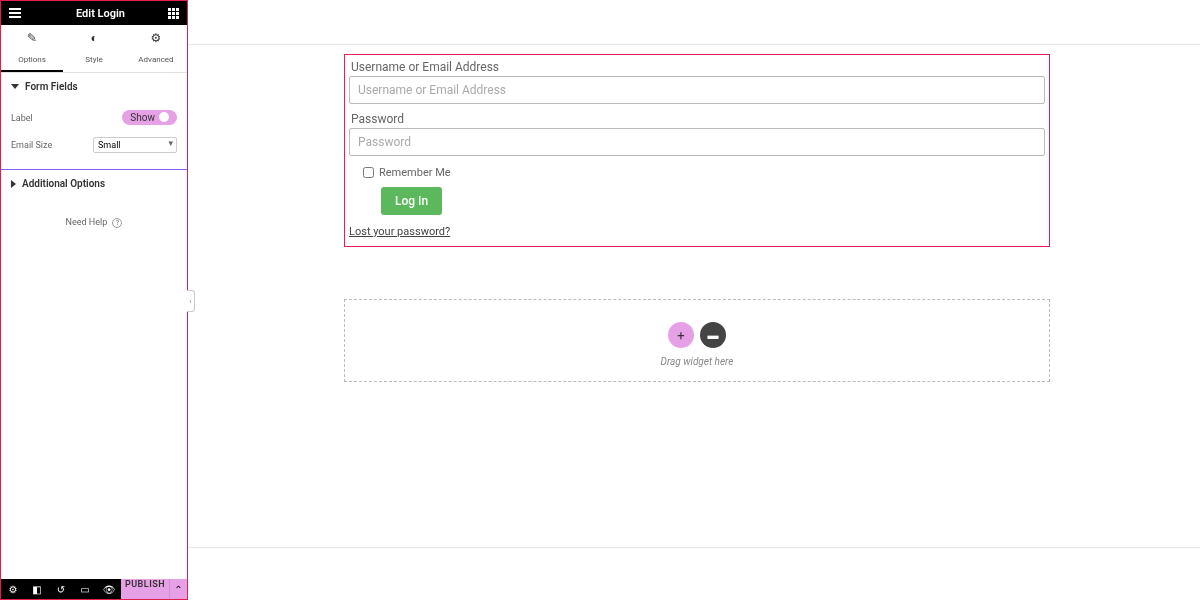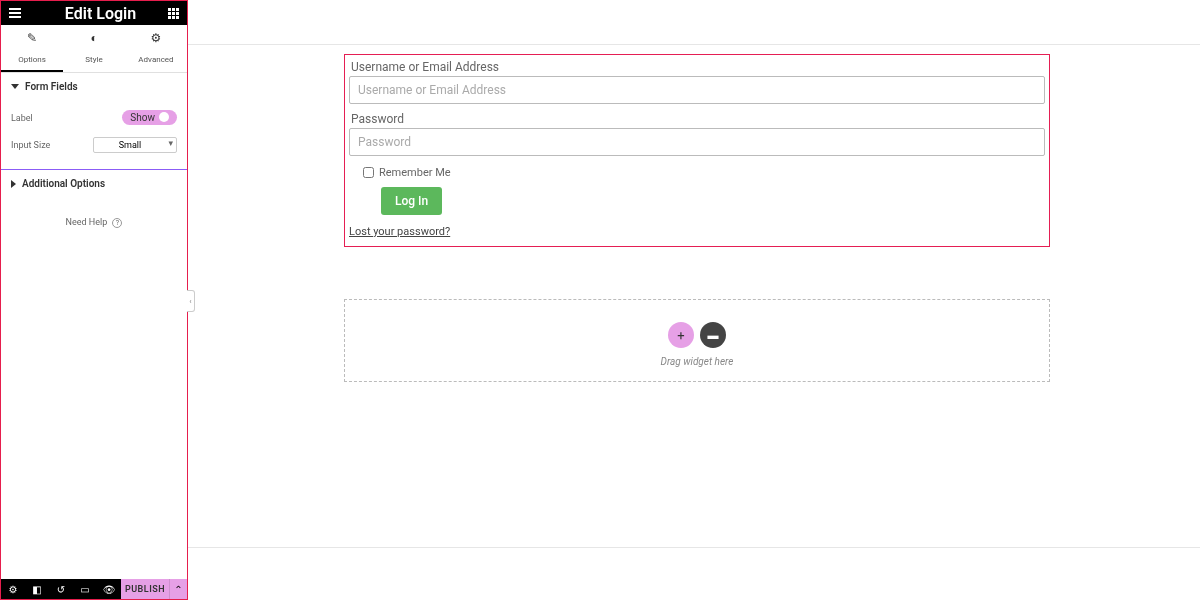--- a/index.html
+++ b/index.html
@@ -2,46 +2,46 @@
 <html><head>
 <meta charset="utf-8">
 <style>
 * { margin: 0; padding: 0; box-sizing: border-box; font-family: -apple-system, BlinkMacSystemFont, "Segoe UI", Roboto, Arial, sans-serif; }
 body { background: #fff; overflow: hidden; }
 .app { display: flex; width: 1200px; height: 600px; position: relative; }
 .sidebar { width: 188px; height: 100%; display: flex; flex-direction: column; border: 1px solid #e61e4d; background: #fff; }
 .sidebar-header { height: 24px; background: #000; color: #fff; display: flex; align-items: center; justify-content: space-between; padding: 0 8px; }
 .sidebar-header .hamburger { display: flex; flex-direction: column; gap: 2px; }
 .sidebar-header .hamburger span { width: 12px; height: 2px; background: #fff; }
-.sidebar-header .title { font-size: 16px; font-weight: 600; margin-left: 12px; }
+.sidebar-header .title { font-size: 11px; font-weight: 600; margin-left: 12px; }
 .sidebar-header .grid-icon { display: grid; grid-template-columns: repeat(3, 3px); grid-template-rows: repeat(3, 3px); gap: 1px; }
 .sidebar-header .grid-icon span { background: #fff; }
 .tabs { display: flex; border-bottom: 1px solid #e0e0e0; }
 .tab { flex: 1; text-align: center; padding: 6px 0 4px; cursor: pointer; }
 .tab .tab-icon { font-size: 12px; color: #333; display: block; margin-bottom: 2px; }
 .tab .tab-label { font-size: 8px; color: #555; }
 .tab.active { border-bottom: 2px solid #000; }
 .panel-sections { flex: 1; overflow-y: auto; }
 .section { border-bottom: 1px solid #8b5cf6; }
 .section-header { display: flex; align-items: center; padding: 8px 10px; font-size: 10px; font-weight: 600; color: #333; cursor: pointer; }
 .section-header .caret { width: 0; height: 0; border-left: 4px solid transparent; border-right: 4px solid transparent; border-top: 5px solid #333; margin-right: 6px; }
 .section-header .caret.right { border-top: 4px solid transparent; border-bottom: 4px solid transparent; border-left: 5px solid #333; border-right: none; }
 .section-body { padding: 4px 10px 10px; }
 .control-row { display: flex; align-items: center; justify-content: space-between; padding: 6px 0; font-size: 9px; color: #666; }
 .control-row .ctrl-label { flex: 0 0 auto; text-align: center; }
 .toggle-pill { background: #e6a0e6; border-radius: 9px; padding: 2px 8px; font-size: 10px; color: #333; position: relative; display: inline-flex; align-items: flex-start; }
 .toggle-pill::after { content: ""; width: 10px; height: 10px; background: #fff; border-radius: 50%; margin-left: 4px; }
 .select-wrap { position: relative; }
-.select-wrap select { width: 84px; font-size: 9px; padding: 2px 14px 2px 4px; border: 1px solid #ccc; border-radius: 2px; background: #fff; appearance: none; text-align: center; }
+.select-wrap select { width: 84px; font-size: 9px; padding: 2px 14px 2px 4px; border: 1px solid #ccc; border-radius: 2px; background: #fff; appearance: none; }
 .select-wrap::after { content: "▾"; position: absolute; right: 4px; top: 1px; font-size: 9px; color: #666; pointer-events: none; }
 .need-help { text-align: center; font-size: 9px; color: #666; padding: 20px 0; }
 .need-help .q { display: inline-block; width: 10px; height: 10px; border: 1px solid #999; border-radius: 50%; font-size: 7px; line-height: 9px; margin-left: 3px; }
 .bottom-bar { height: 20px; background: #000; display: flex; align-items: stretch; }
 .bottom-bar .bb-icon { width: 24px; display: flex; align-items: center; justify-content: center; color: #fff; font-size: 10px; cursor: pointer; }
-.bottom-bar .publish { flex: 1; background: #e6a0e6; color: #333; font-size: 9px; font-weight: 600; display: flex; align-items: center; justify-content: center; letter-spacing: 0.5px; }
+.bottom-bar .publish { flex: 1; background: #e6a0e6; color: #333; font-size: 9px; font-weight: 600; display: flex; align-items: flex-start; justify-content: center; letter-spacing: 0.5px; }
 .bottom-bar .publish-caret { width: 18px; background: #e6a0e6; display: flex; align-items: center; justify-content: center; font-size: 10px; border-left: 1px solid rgba(0,0,0,0.1); }
 .canvas { flex: 1; position: relative; background: #fff; }
 .canvas-inner { padding: 54px 150px 0 156px; }
 .collapse-handle { position: absolute; left: -1px; top: 290px; width: 8px; height: 22px; background: #fff; border: 1px solid #ccc; border-left: none; border-radius: 0 3px 3px 0; display: flex; align-items: center; justify-content: center; font-size: 8px; color: #888; cursor: pointer; }
 .login-widget { border: 1px solid #e51e53; background: #fff; padding: 3px 4px 8px; }
 .login-widget .lw-label { font-size: 12px; color: #666; margin: 2px 0 2px 2px; }
 .login-widget input[type=text], .login-widget input[type=password] { width: 100%; border: 1px solid #bbb; border-radius: 2px; padding: 6px 8px; font-size: 12px; color: #333; }
 .login-widget input::placeholder { color: #aaa; }
 .remember-row { display: flex; align-items: center; gap: 5px; margin: 10px 0 8px 14px; font-size: 11px; color: #666; }
 .remember-row input { width: 11px; height: 11px; }
@@ -103,21 +103,21 @@
           <span>Form Fields</span>
         </div>
         <div class="section-body">
           <div class="control-row">
             <span class="ctrl-label">Label</span>
             <span class="toggle-pill">
                 <span>Show</span>
               </span>
           </div>
           <div class="control-row">
-            <span class="ctrl-label">Input Size</span>
+            <span class="ctrl-label">Email Size</span>
             <span class="select-wrap">
               <select>
                 <option>Small</option>
               </select>
             </span>
           </div>
         </div>
       </div>
 
 

